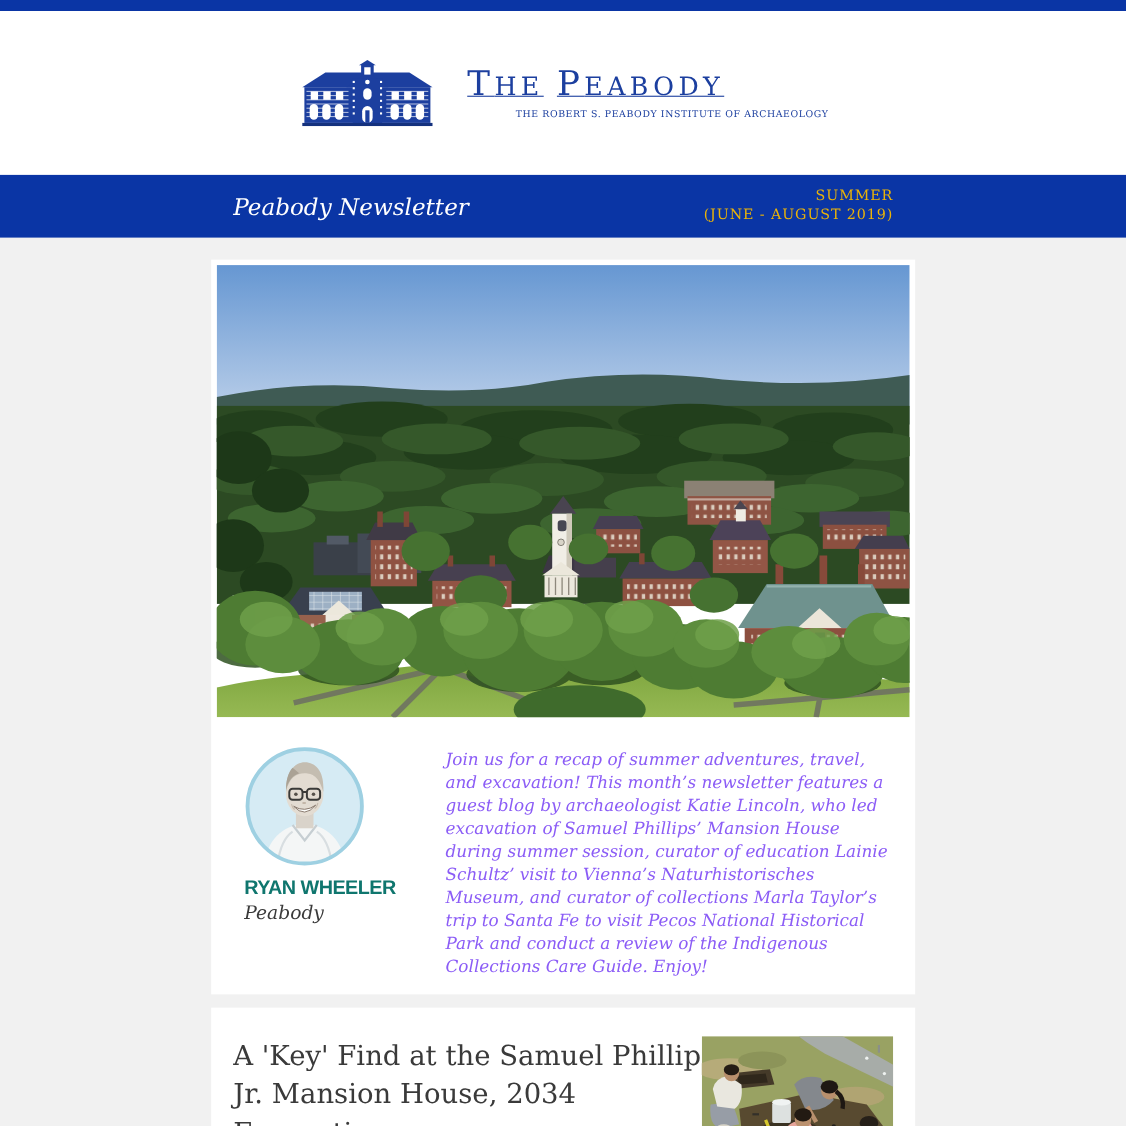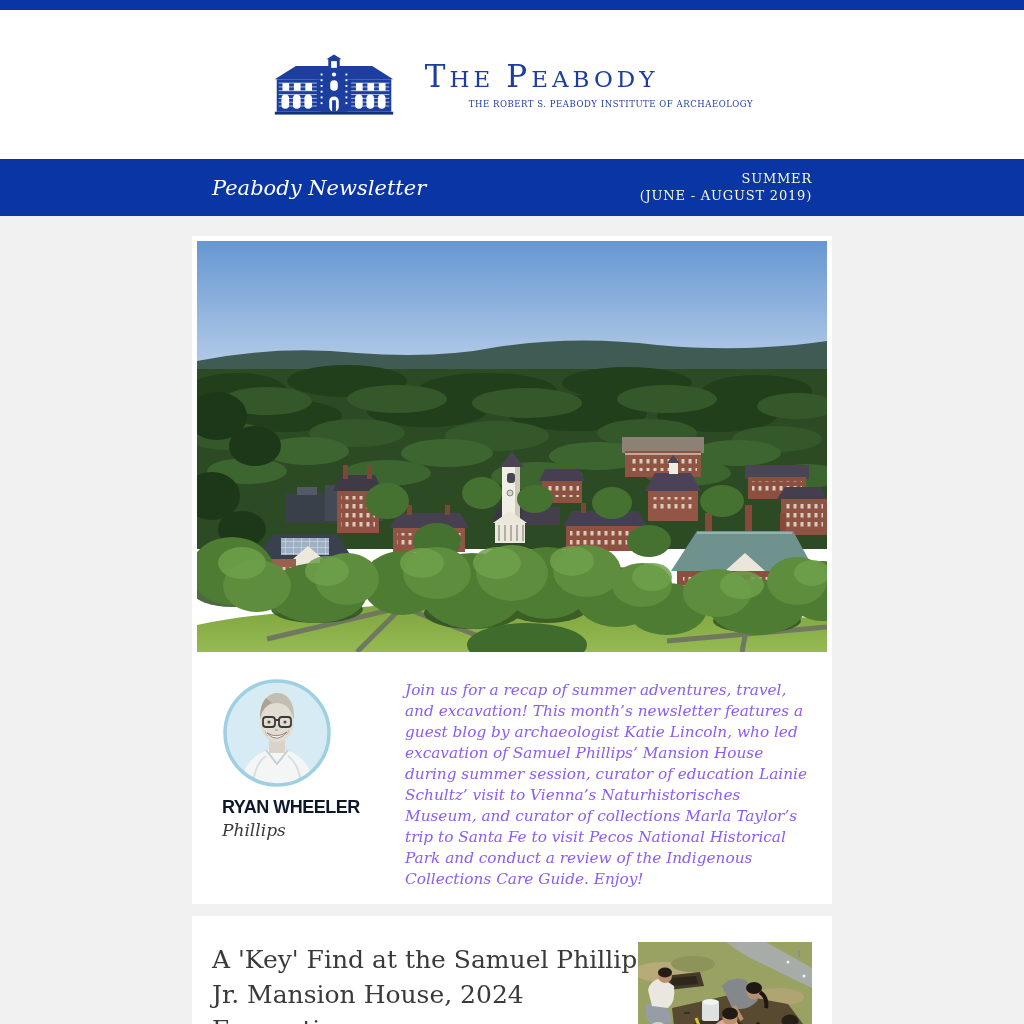--- a/index.html
+++ b/index.html
@@ -7,39 +7,39 @@
     width:1024px;height:1024px;overflow:hidden;position:relative;
     background:#f1f1f1;
     font-family:"DejaVu Serif", serif;
   }
   
   .topbar{height:10px;background:#0a35a5;}
   
   .header{height:149px;background:#ffffff;display:flex;align-items:center;justify-content:center;gap:28px;}
   .logo-building svg{width:126px;height:62px;display:block;}
   .logo-text{color:#1c3f9f;}
-  .logo-title{letter-spacing:4px;line-height:1;white-space:nowrap;}
+  .logo-title{letter-spacing:4px;line-height:1;white-space:nowrap;text-decoration:underline;}
   .lt-big{font-size:31px;}
   .lt-small{font-size:23px;}
   .word-gap{display:inline-block;width:12px;}
   .logo-subtitle{font-size:8.5px;letter-spacing:0.55px;margin-top:7px;white-space:nowrap;margin-left:44px;}
   
   .banner{height:57px;background:#0a35a5;}
   .banner-inner{width:640px;margin:0 auto;height:100%;display:flex;align-items:center;justify-content:space-between;padding:17px 20px;box-sizing:border-box;gap:36px;}
   .banner-title{color:#ffffff;font-style:italic;font-size:21px;}
-  .banner-issue{color:#fef9c3;text-align:right;font-size:13px;letter-spacing:0.8px;line-height:1.25;}
+  .banner-issue{color:#eab308;text-align:right;font-size:13px;letter-spacing:0.8px;line-height:1.25;}
   
   .main{width:640px;margin:20px auto 0;}
   .card{background:#ffffff;box-sizing:border-box;}
   .card1{padding:5px 5px 0 5px;}
   .hero svg{display:block;width:630px;height:411px;}
   .intro-row{display:flex;padding:26px 15px 14px 25px;}
   .author-col{width:155px;flex:none;}
   .avatar svg{width:110px;height:110px;display:block;}
-  .author-name{font-family:"Liberation Sans", sans-serif;font-weight:bold;font-size:18px;letter-spacing:-0.5px;color:#0f172a;margin-top:9px;}
+  .author-name{font-family:"Liberation Sans", sans-serif;font-weight:bold;font-size:18px;letter-spacing:-0.5px;color:#0f766e;margin-top:9px;}
   .author-role{font-style:italic;font-size:17px;color:#3a3a3a;margin-top:2px;}
   .intro-text{flex:1;font-style:italic;font-size:15.3px;line-height:1.37;color:#8b5cf6;padding-left:28px;padding-top:2px;}
   
   .card2{margin-top:12px;padding:26px 20px 40px 20px;display:flex;}
   .article-text{width:406px;flex:none;}
   .article-title{font-size:25px;line-height:35px;color:#3a3a3a;}
   .article-title div{white-space:nowrap;}
   .article-photo{margin-left:20px;}
   .article-photo svg{width:174px;height:162px;display:block;margin-top:0px;}
 </style>
@@ -335,31 +335,31 @@
               <circle cx="47" cy="44" r="1.6" fill="#55504a"></circle>
                 <circle cx="63" cy="44" r="1.6" fill="#55504a"></circle>
               <path d="M53,52 L56,52" stroke="#b8aa9a" stroke-width="1.4"></path>
               <path d="M45,55 Q55,66 65,54 Q55,61 45,55 Z" fill="#fdfdfb" stroke="#8a7a6e" stroke-width="0.9"></path>
               <path d="M43,53 Q44,57 46,58 M67,52 Q66,56 64,57" stroke="#c7bcae" stroke-width="1" fill="none"></path>
             </g>
             <circle cx="55" cy="55" r="52" fill="none" stroke="#9ed0e2" stroke-width="3.5"></circle>
           </svg>
         </div>
         <div class="author-name">RYAN WHEELER</div>
-        <div class="author-role">Phillips</div>
+        <div class="author-role">Peabody</div>
       </div>
       <div class="intro-text">Join us for a recap of summer adventures, travel, and excavation! This month’s newsletter features a guest blog by archaeologist Katie Lincoln, who led excavation of Samuel Phillips’ Mansion House during summer session, curator of education Lainie Schultz’ visit to Vienna’s Naturhistorisches Museum, and curator of collections Marla Taylor’s trip to Santa Fe to visit Pecos National Historical Park and conduct a review of the Indigenous Collections Care Guide. Enjoy!</div>
     </div>
   </div>
 
   <div class="card card2">
     <div class="article-text">
       <div class="article-title">
         <div>A 'Key' Find at the Samuel Phillips</div>
-        <div>Jr. Mansion House, 2024</div>
+        <div>Jr. Mansion House, 2034</div>
         <div>Excavations</div>
       </div>
 
     </div>
     <div class="article-photo">
       <svg viewBox="0 0 174 162" preserveAspectRatio="none">
         <rect width="174" height="162" fill="#99a263"></rect>
         <ellipse cx="25" cy="30" rx="30" ry="10" fill="#b6ab79"></ellipse>
         <ellipse cx="140" cy="55" rx="26" ry="9" fill="#b0a472"></ellipse>
         <ellipse cx="55" cy="22" rx="22" ry="8" fill="#8c9459"></ellipse>

